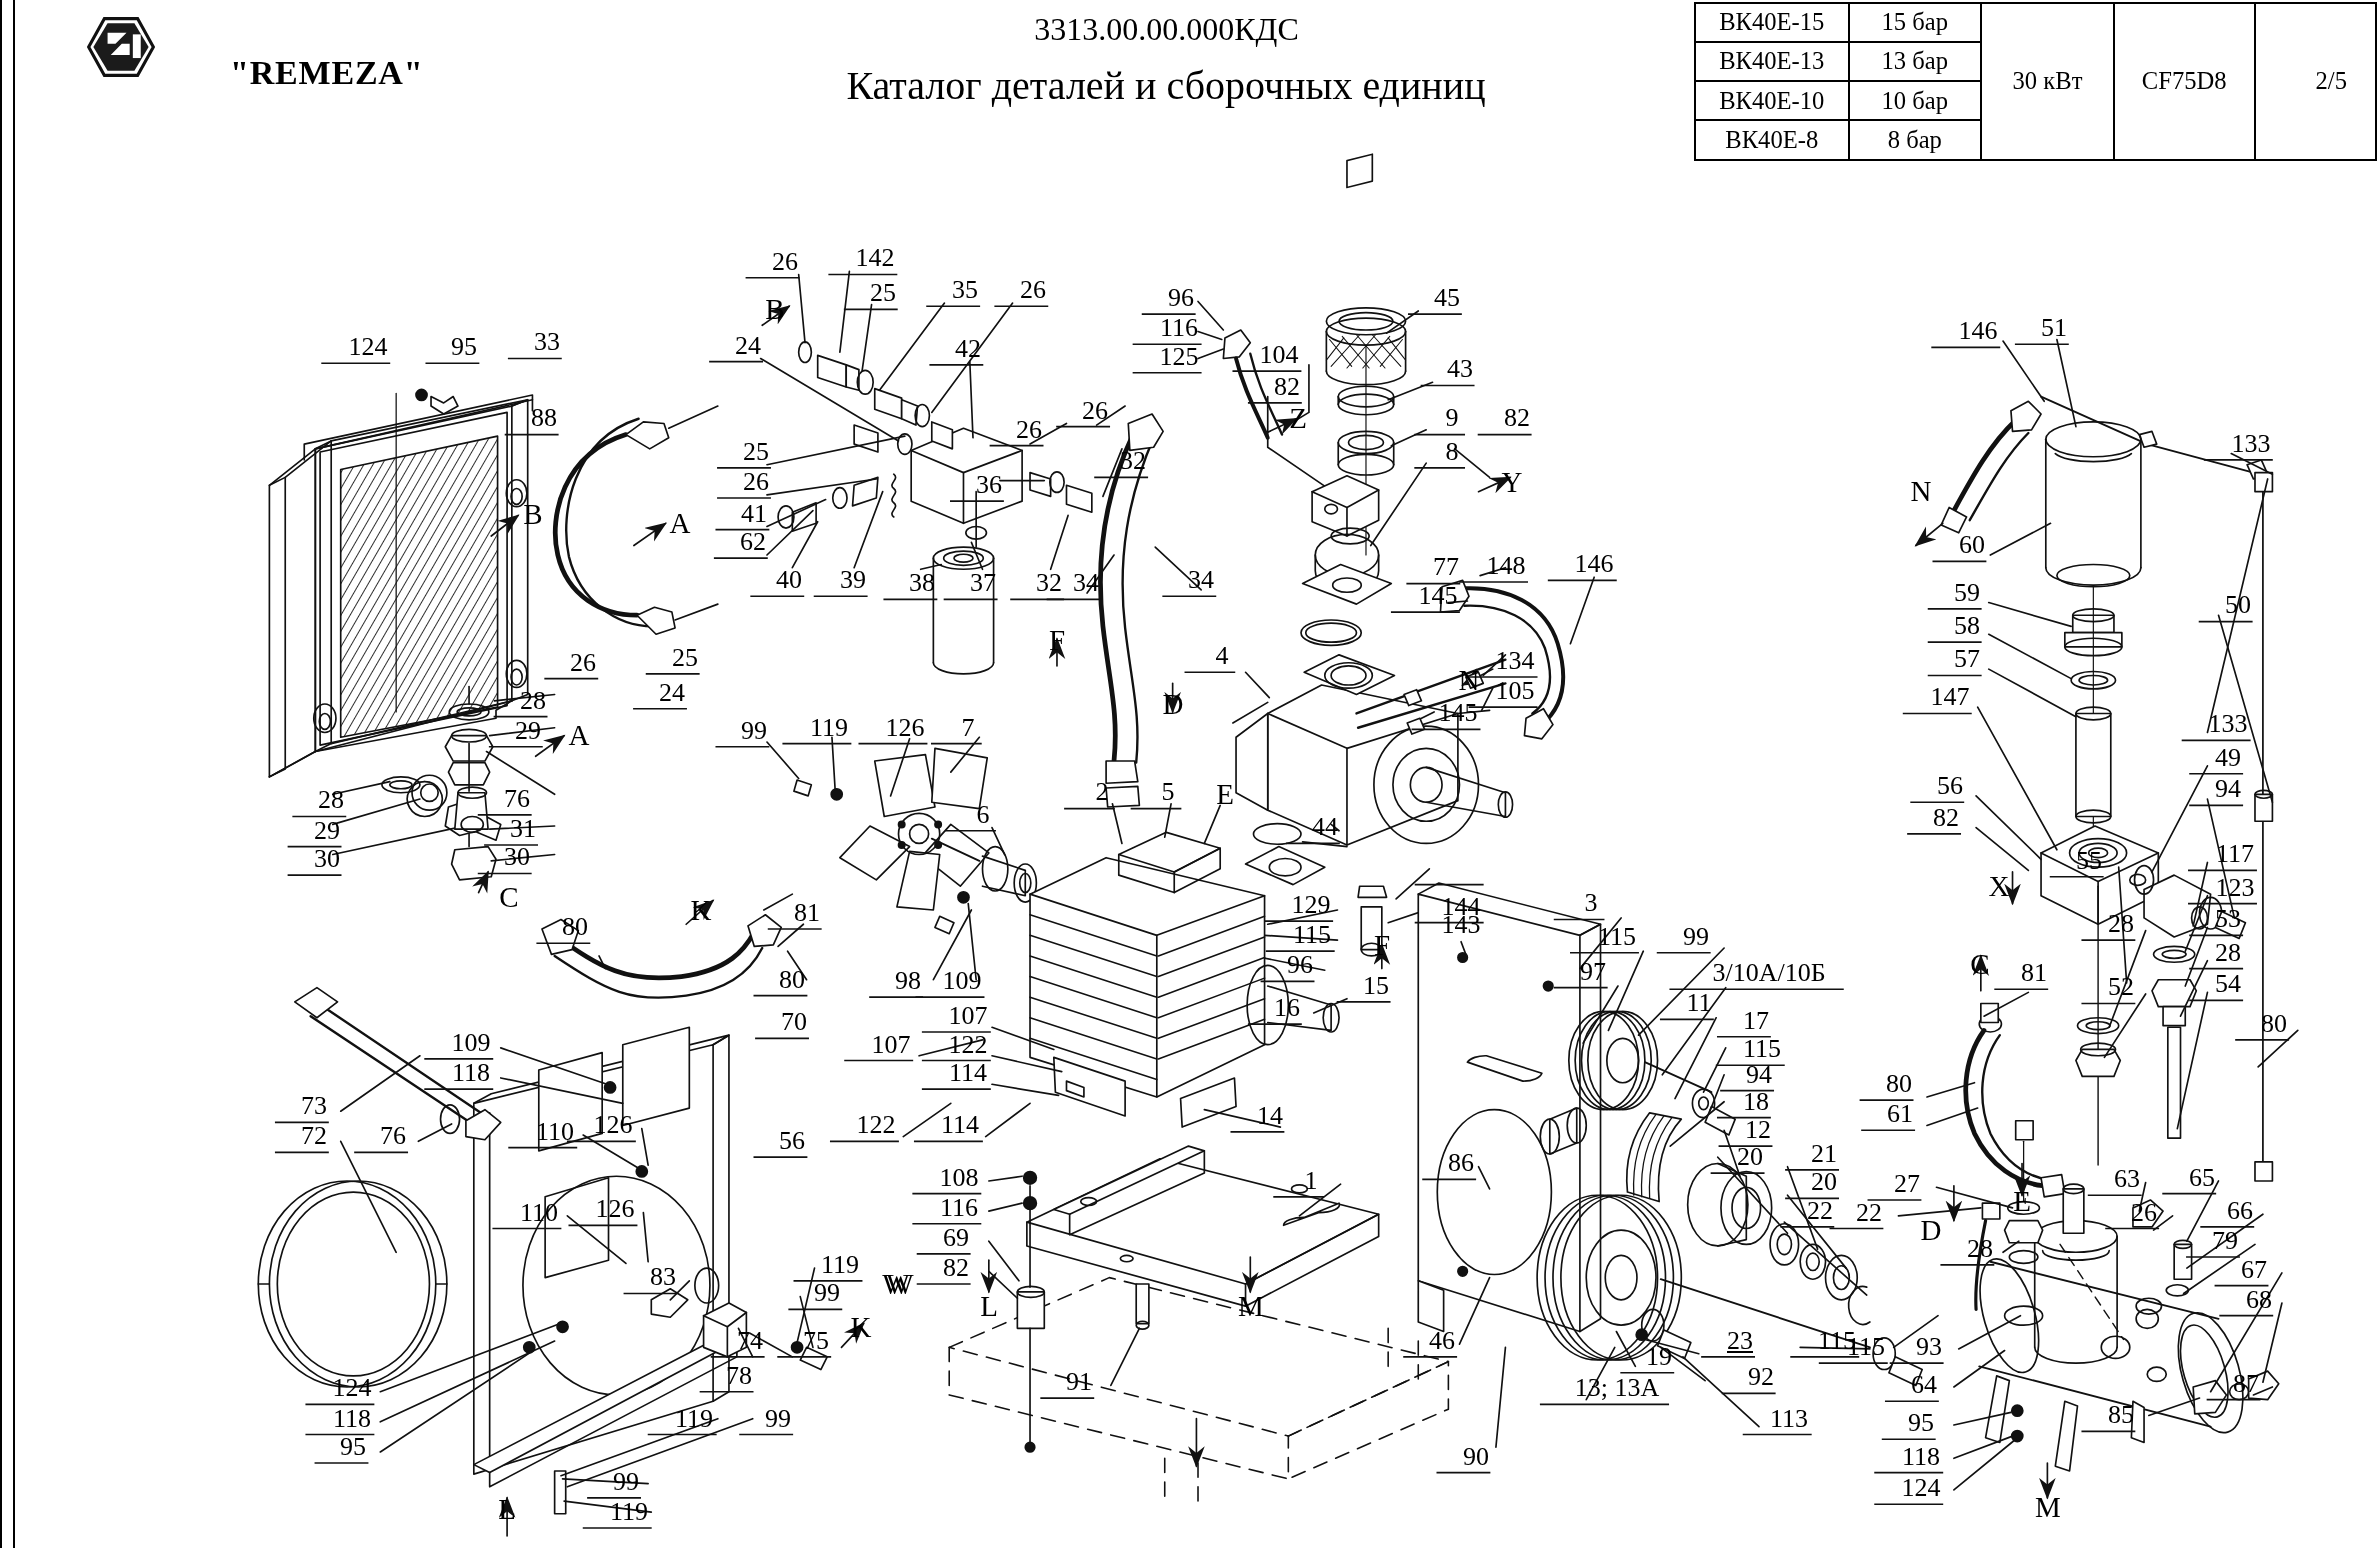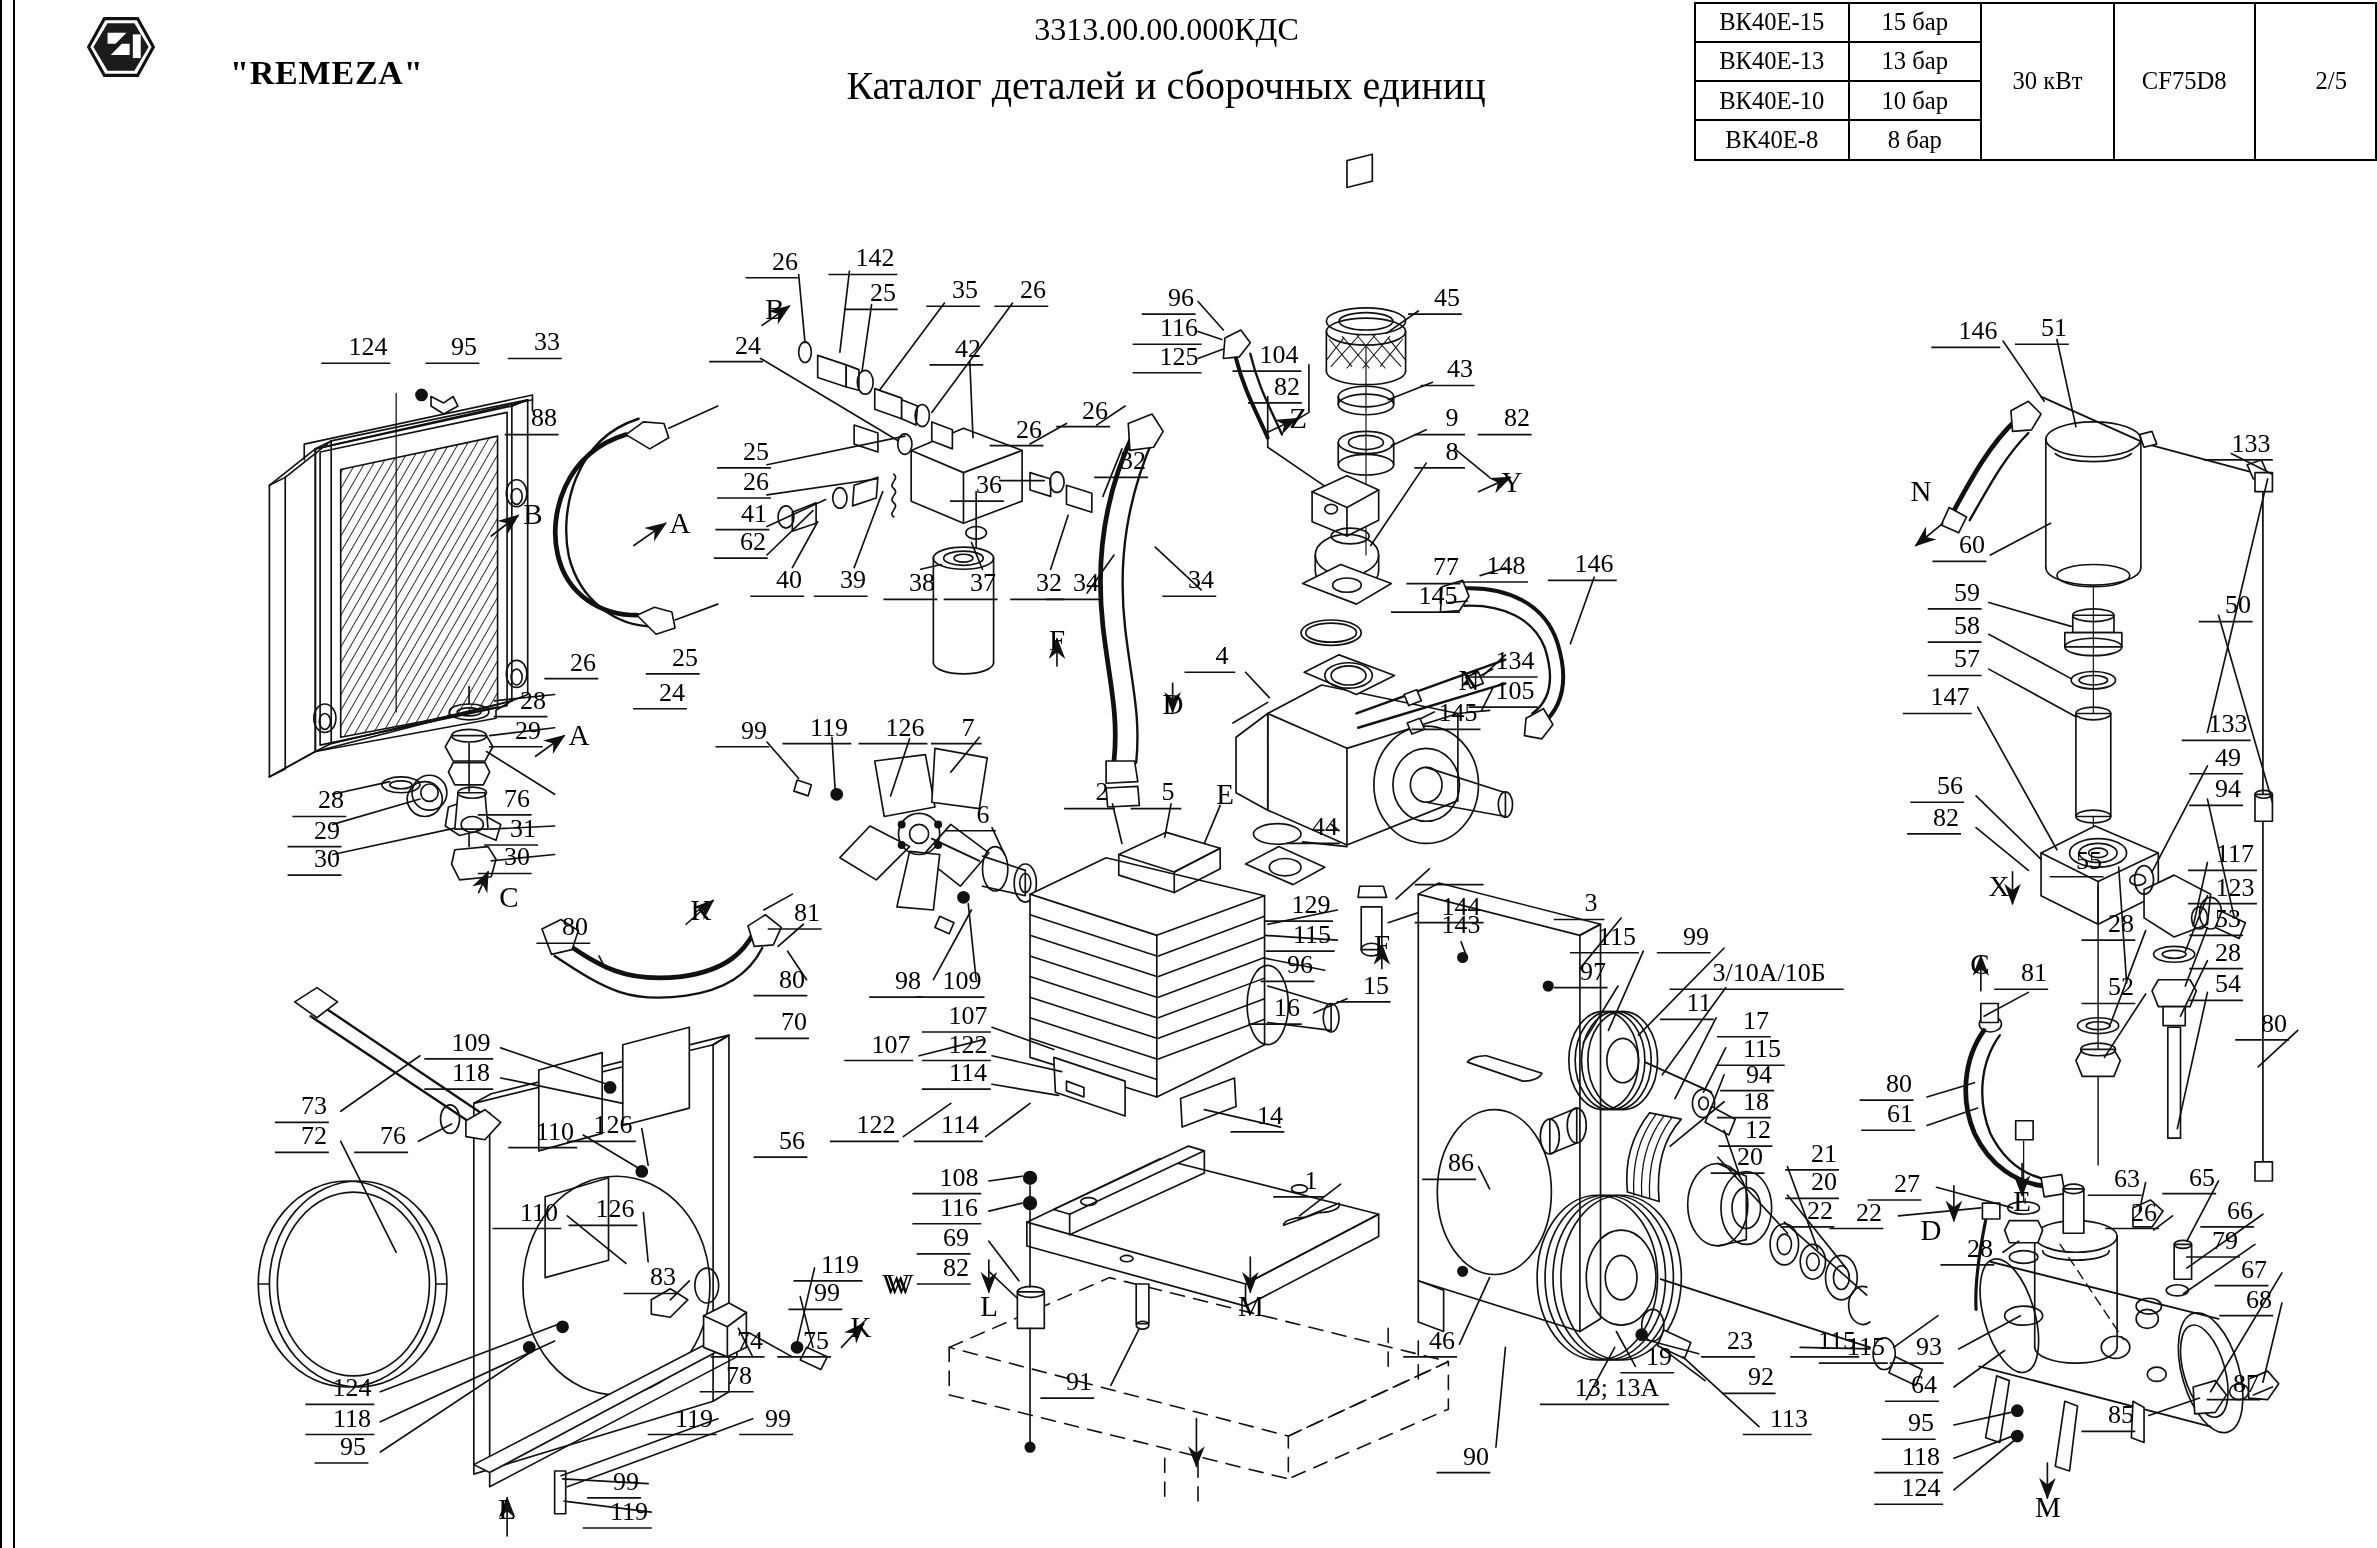--- a/index.html
+++ b/index.html
@@ -1197,21 +1197,21 @@
       <div class="cal" style="left: 1759px; top: 1075px;">94</div>
       <div class="cal" style="left: 1756px; top: 1102px;">18</div>
       <div class="cal" style="left: 1758px; top: 1130px;">12</div>
       <div class="cal" style="left: 1750px; top: 1157px;">20</div>
       <div class="cal" style="left: 1824px; top: 1154px;">21</div>
       <div class="cal" style="left: 1824px; top: 1182px;">20</div>
       <div class="cal" style="left: 1820px; top: 1211px;">22</div>
       <div class="cal" style="left: 1461px; top: 1163px;">86</div>
       <div class="cal" style="left: 1311px; top: 1181px;">1</div>
       <div class="cal" style="left: 1442px; top: 1341px;">46</div>
-      <div class="cal" style="left: 1740px; top: 1341px;">23</div>
+      <div class="cal" style="left: 1740px; top: 1341px; text-decoration: underline;">23</div>
       <div class="cal" style="left: 1837px; top: 1341px;">115</div>
       <div class="cal" style="left: 1761px; top: 1377px;">92</div>
       <div class="cal" style="left: 1659px; top: 1357px;">19</div>
       <div class="cal" style="left: 1617px; top: 1388px;">13; 13А</div>
       <div class="cal" style="left: 1789px; top: 1419px;">113</div>
       <div class="cal" style="left: 1476px; top: 1457px;">90</div>
       <div class="cal" style="left: 968px; top: 1016px;">107</div>
       <div class="cal" style="left: 968px; top: 1045px;">122</div>
       <div class="cal" style="left: 891px; top: 1045px;">107</div>
       <div class="cal" style="left: 968px; top: 1073px;">114</div>

